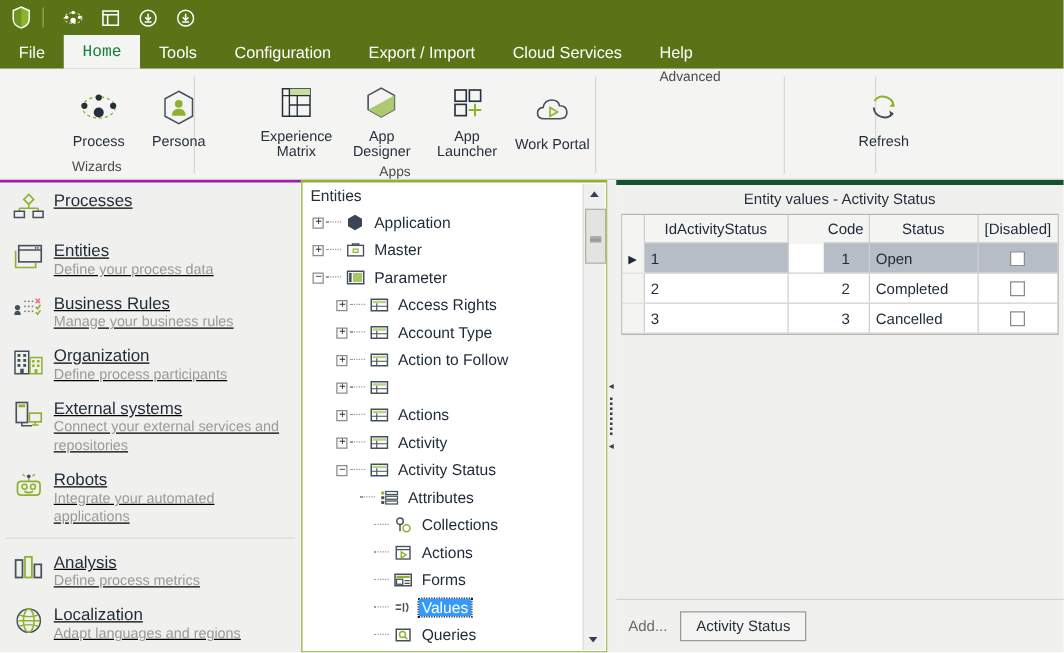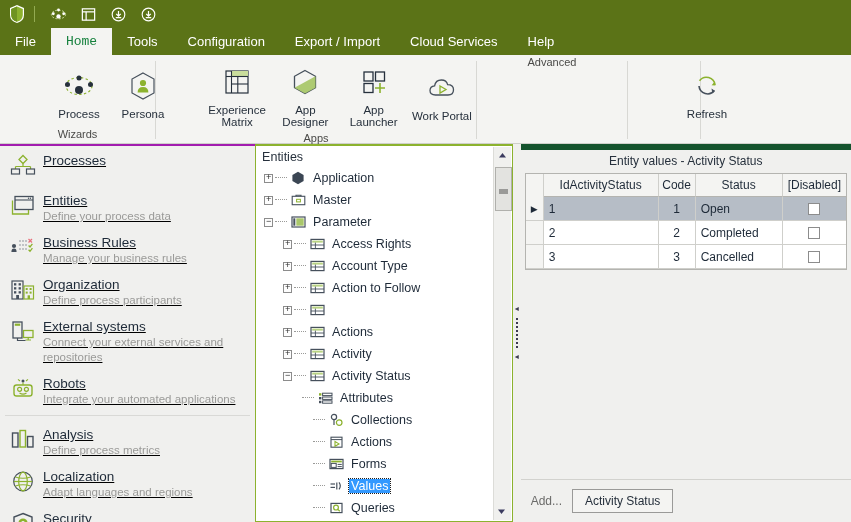--- a/index.html
+++ b/index.html
@@ -98,40 +98,40 @@
   
   .splitter {
     width:8px; background:#f0f0ee; display:flex; flex-direction:column;
     align-items:center; justify-content:center; position:relative; cursor:col-resize;
   }
   .splitter .sarrow { font-size:8px; color:#3b3b4f; line-height:8px; }
   .splitter .sdots { display:flex; flex-direction:column; gap:2px; margin:5px 0; }
   .splitter .sdots i { width:2px; height:2px; background:#3b3b4f; display:block; }
 
   
-  .rightpanel { flex:1; background:#f0f0ee; border-top:6px solid #14532d; position:relative; }
+  .rightpanel { flex:1; background:#f0f0ee; border-top:4px solid #14532d; position:relative; }
   .rp-title {
     text-align:center; font-size:12px; color:#26303c; padding:4px 0 5px 0;
   }
   .grid { margin:0 4px; border:1px solid #b4b4b0; background:#fff; box-sizing:border-box; }
   .grow { display:flex; height:23px; align-items:stretch; }
   .ghead { background:#f4f4f2; }
   .gcell {
     display:flex; align-items:center; font-size:12px; color:#1e2a38;
     border-right:1px solid #cfcfcb; box-sizing:border-box; padding:0 5px;
   }
   .ghead .gcell { border-bottom:1px solid #b4b4b0; justify-content:center; }
   .grow .gcell.last { border-right:none; }
   .gbody .grow { border-bottom:1px solid #cfcfcb; }
   .gbody .grow.selected .gcell { background:#b6bdc6; }
   .gind { width:17px; min-width:17px; background:#f4f4f2; border-right:1px solid #cfcfcb;
           display:flex; align-items:center; justify-content:center; }
   .gind .caret { font-size:9px; color:#1e2a38; }
   .c1 { width:115px; min-width:115px; }
-  .c2 { width:37px; min-width:37px; justify-content:center; }
+  .c2 { width:37px; min-width:37px; justify-content:center;margin-left:28px; }
   .c3 { width:87px; min-width:87px; }
   .c4 { flex:1; justify-content:center; }
   .chk { width:12px; height:12px; border:1px solid #8c8c8c; background:#fff; box-sizing:border-box; }
 
   .rp-footer { position:absolute; left:0; right:0; bottom:0; height:42px;
                border-top:1px solid #d2d2ce; display:flex; align-items:center; padding-left:10px; gap:10px;}
   .addlabel { font-size:12px; color:#6b6b69; }
   .addbtn { font-size:12px; color:#26303c; background:#f4f4f2; border:1px solid #9a9a98;
             padding:4px 12px; cursor:pointer; }
 </style>

